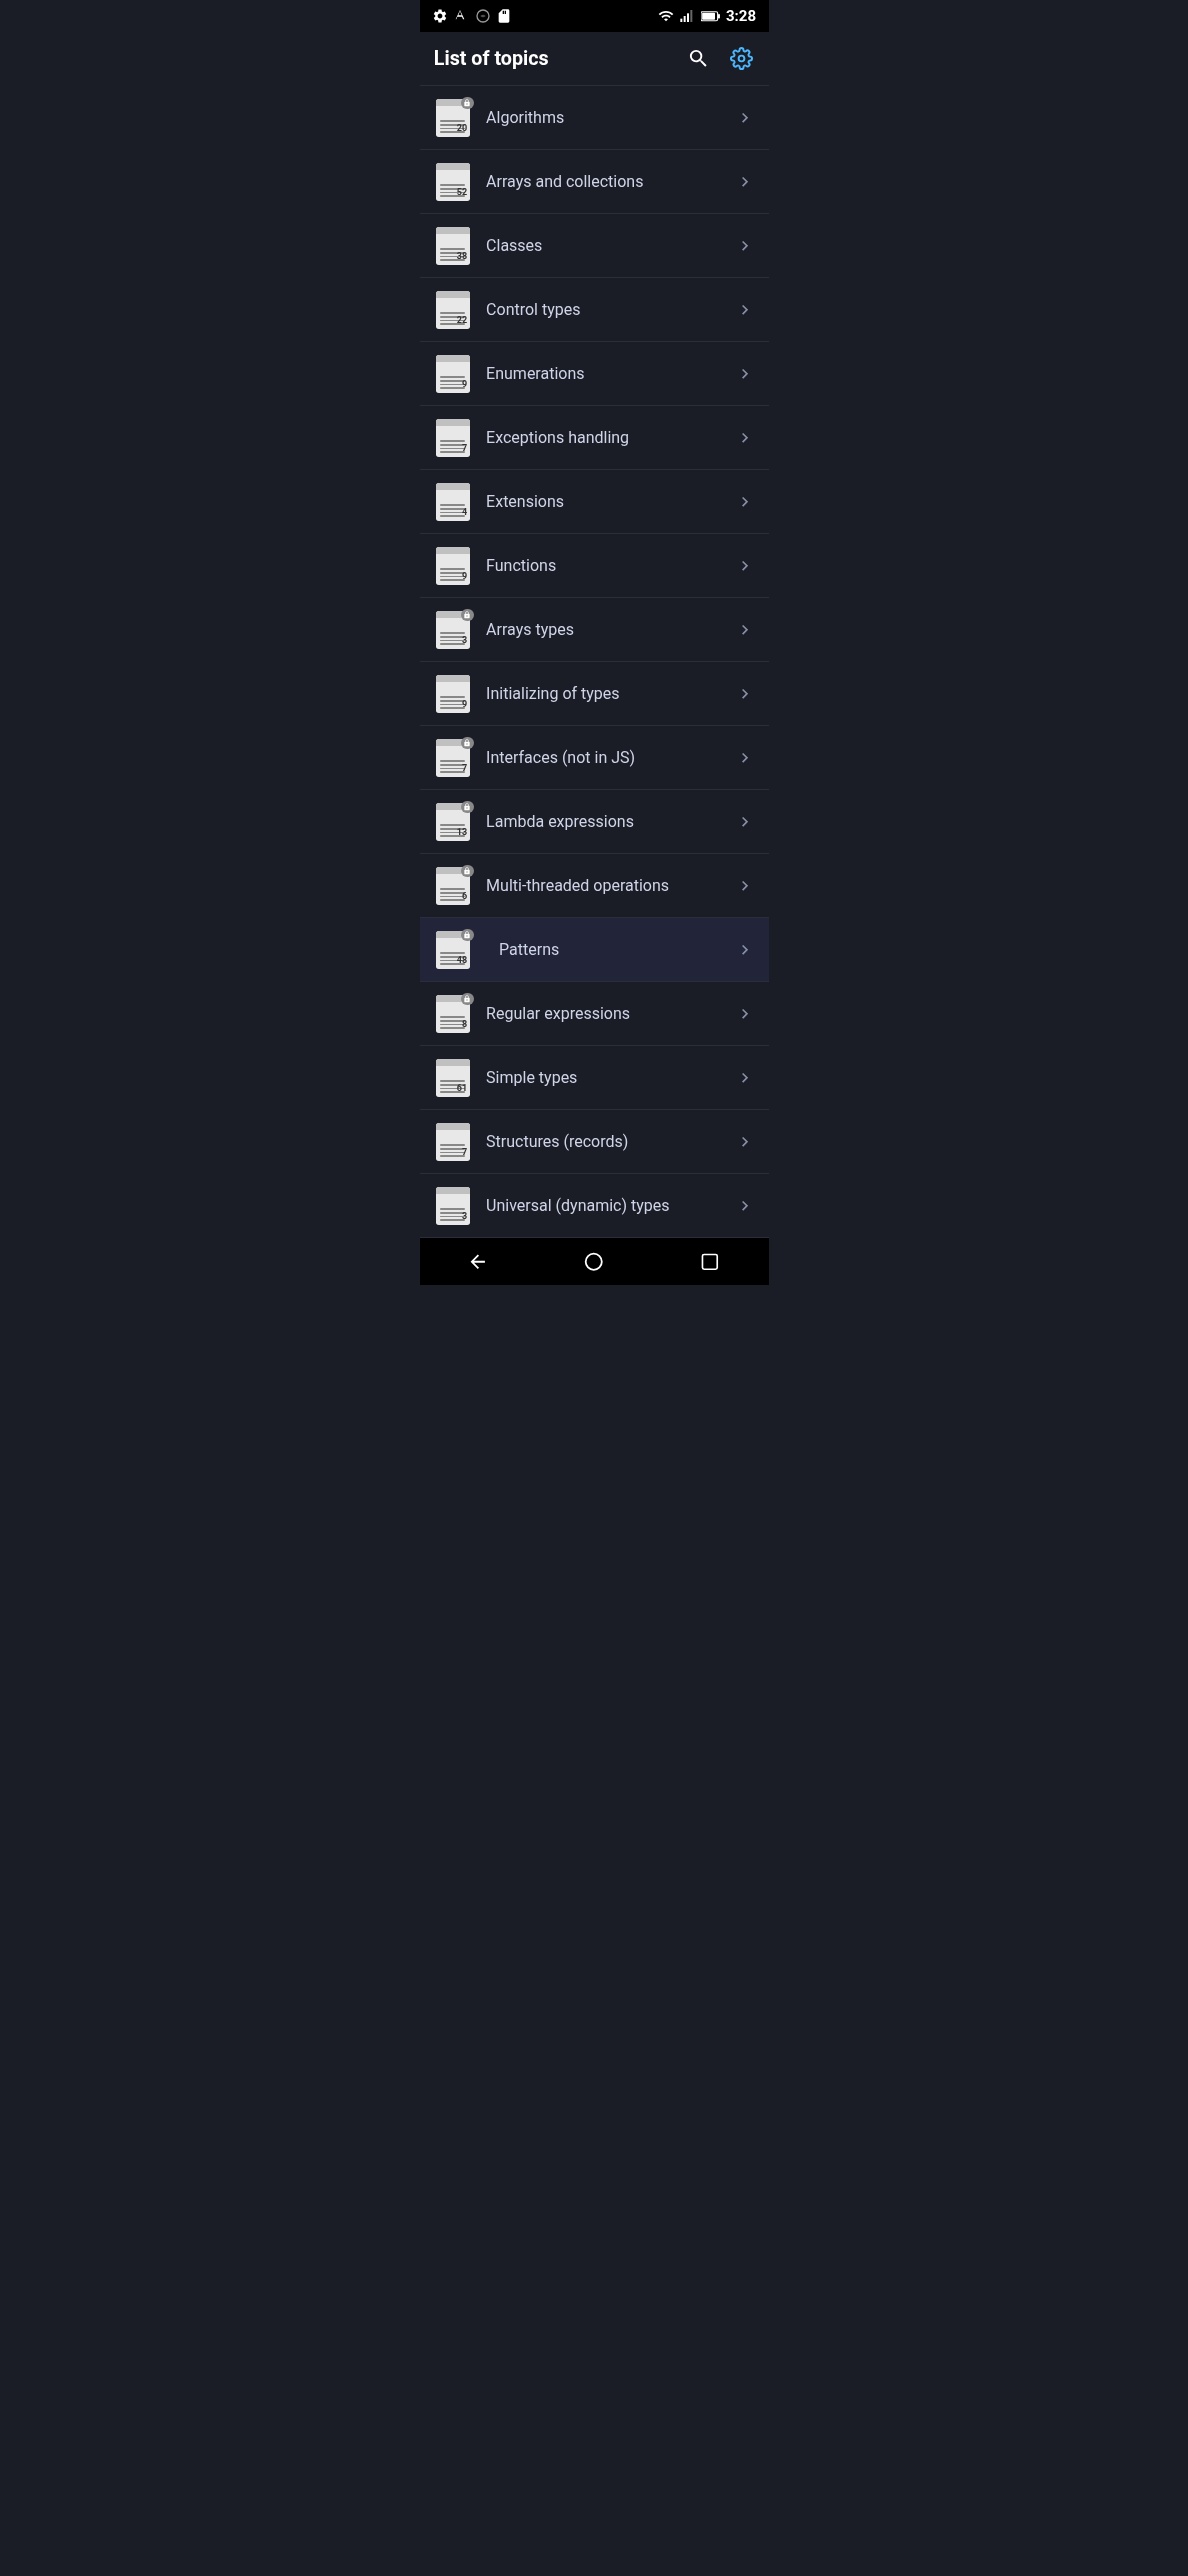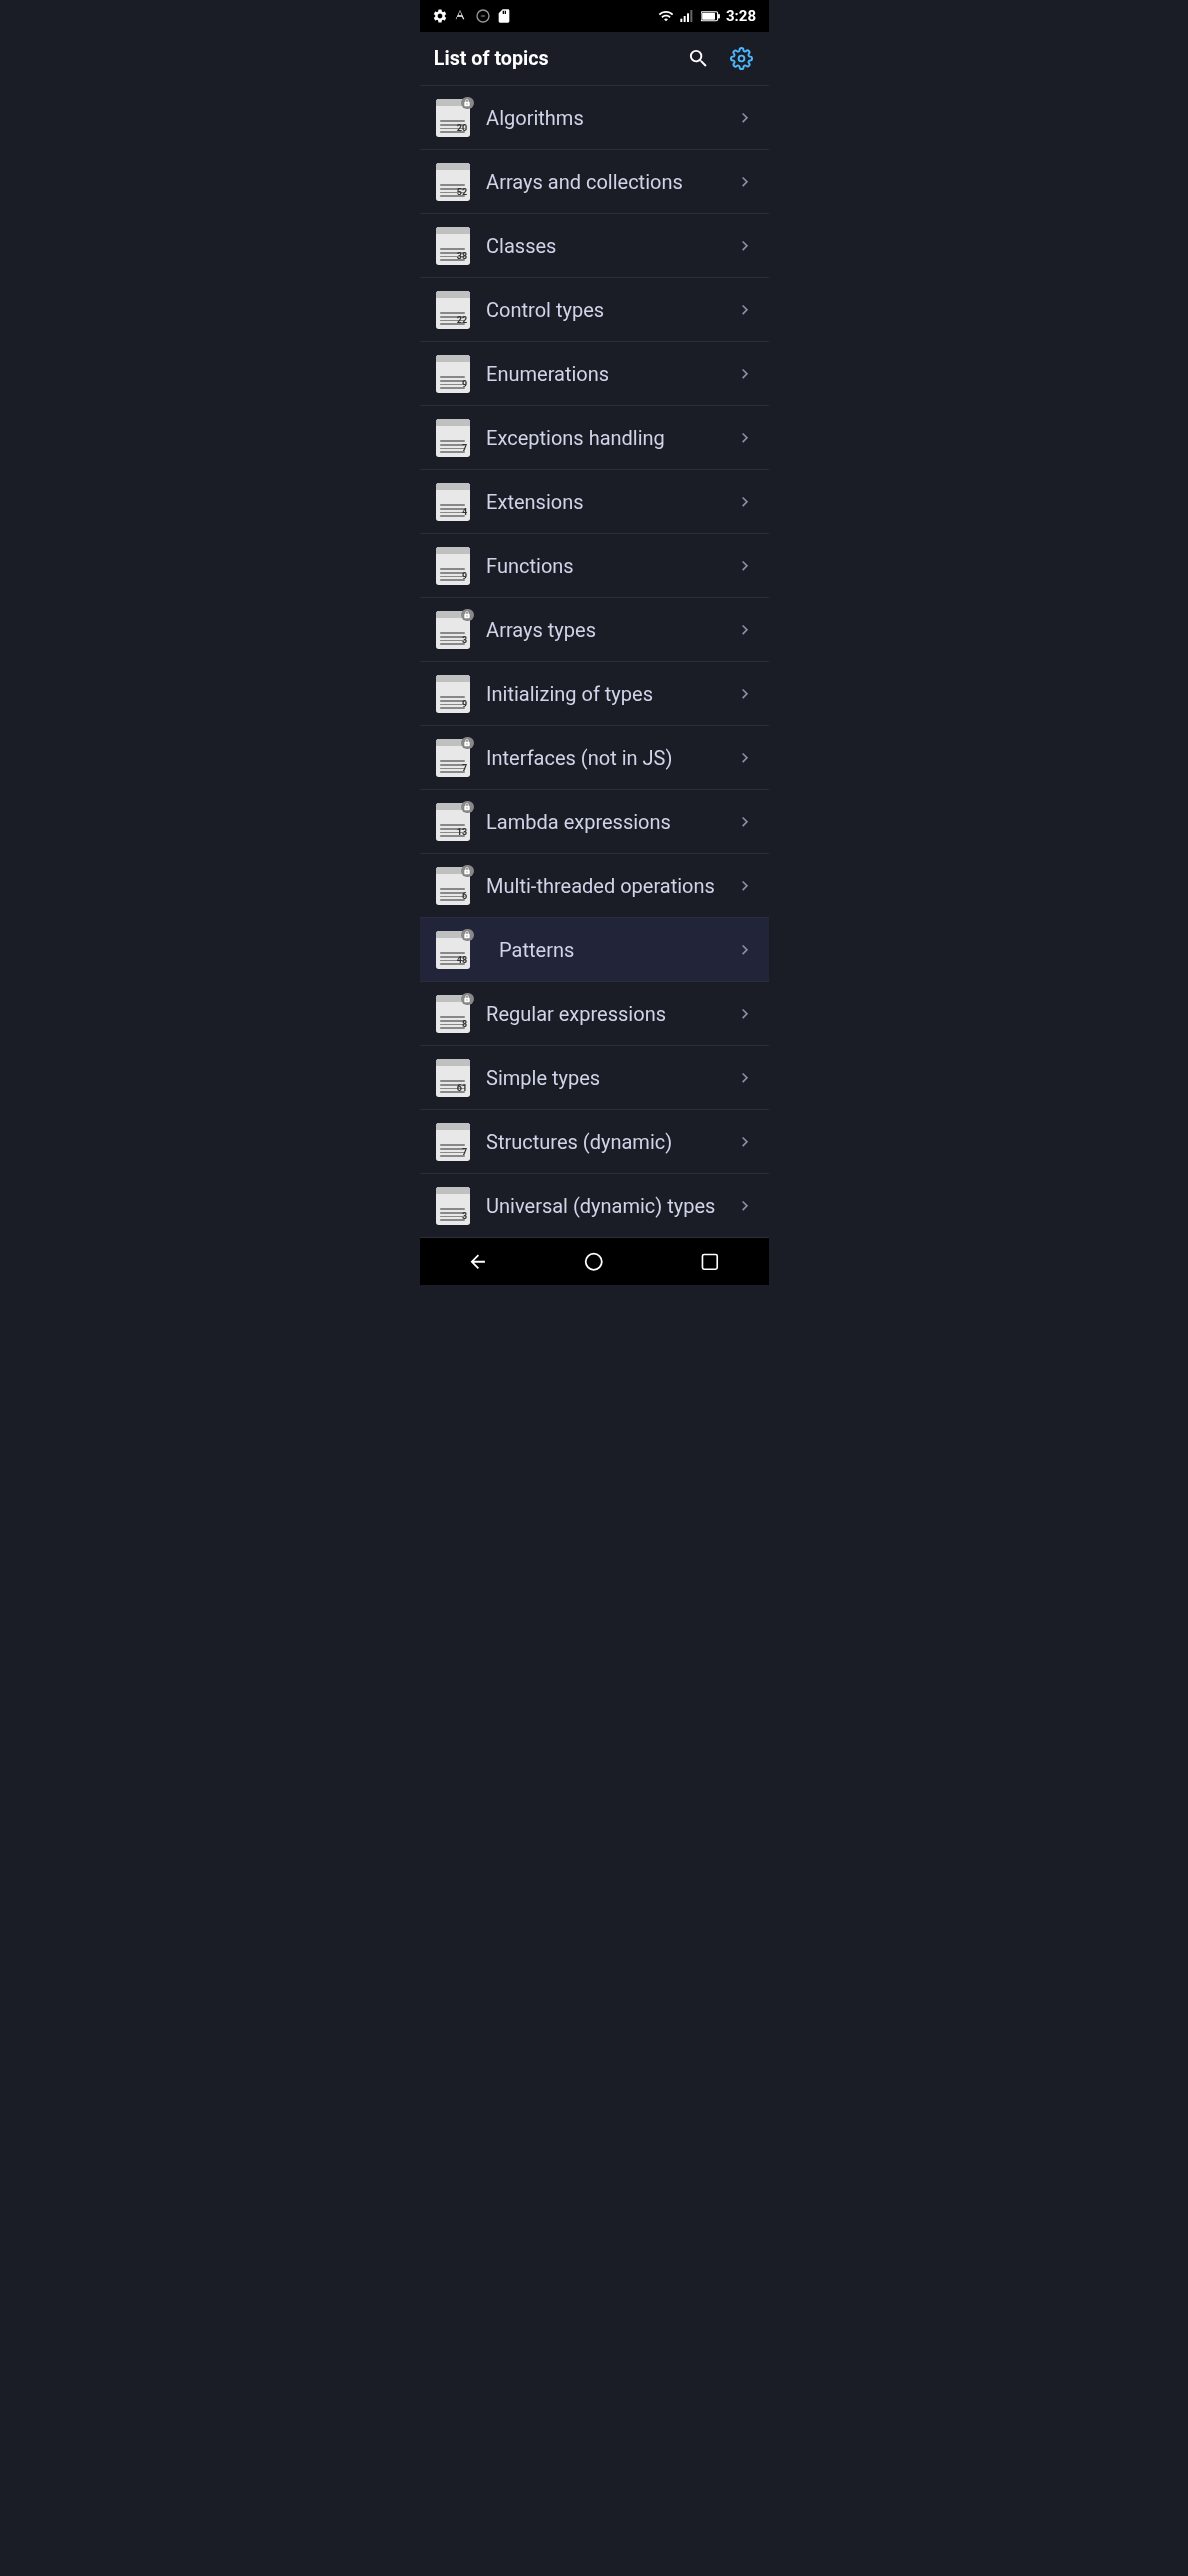--- a/index.html
+++ b/index.html
@@ -167,21 +167,21 @@
       height: 12.5px;
       background: #888;
       border-radius: 50%;
       display: flex;
       align-items: center;
       justify-content: center;
     }
 
     .topic-label {
       flex: 1;
-      font-size: 20px;
+      font-size: 16px;
       color: #d0d4e8;
     }
 
     .chevron {
       color: #8890aa;
       font-size: 16px;
     }
 
     
     .bottom-nav {
@@ -614,21 +614,21 @@
         <div class="topic-icon-inner">
           <div class="topic-icon-lines">
             <div class="topic-icon-line"></div>
             <div class="topic-icon-line"></div>
             <div class="topic-icon-line"></div>
             <div class="topic-icon-line"></div>
           </div>
           <span class="topic-num">7</span>
         </div>
       </div>
-      <span class="topic-label">Structures (dynamic)</span>
+      <span class="topic-label">Structures (records)</span>
       <div class="chevron">
         <svg width="19.7" height="19.7" viewBox="0 0 24 24" fill="#8890aa">
           <path d="M10 6L8.59 7.41 13.17 12l-4.58 4.59L10 18l6-6z"></path>
         </svg>
       </div>
     </div>
     <div class="topic-item">
       <div class="topic-icon">
         <div class="topic-icon-inner">
           <div class="topic-icon-lines">

